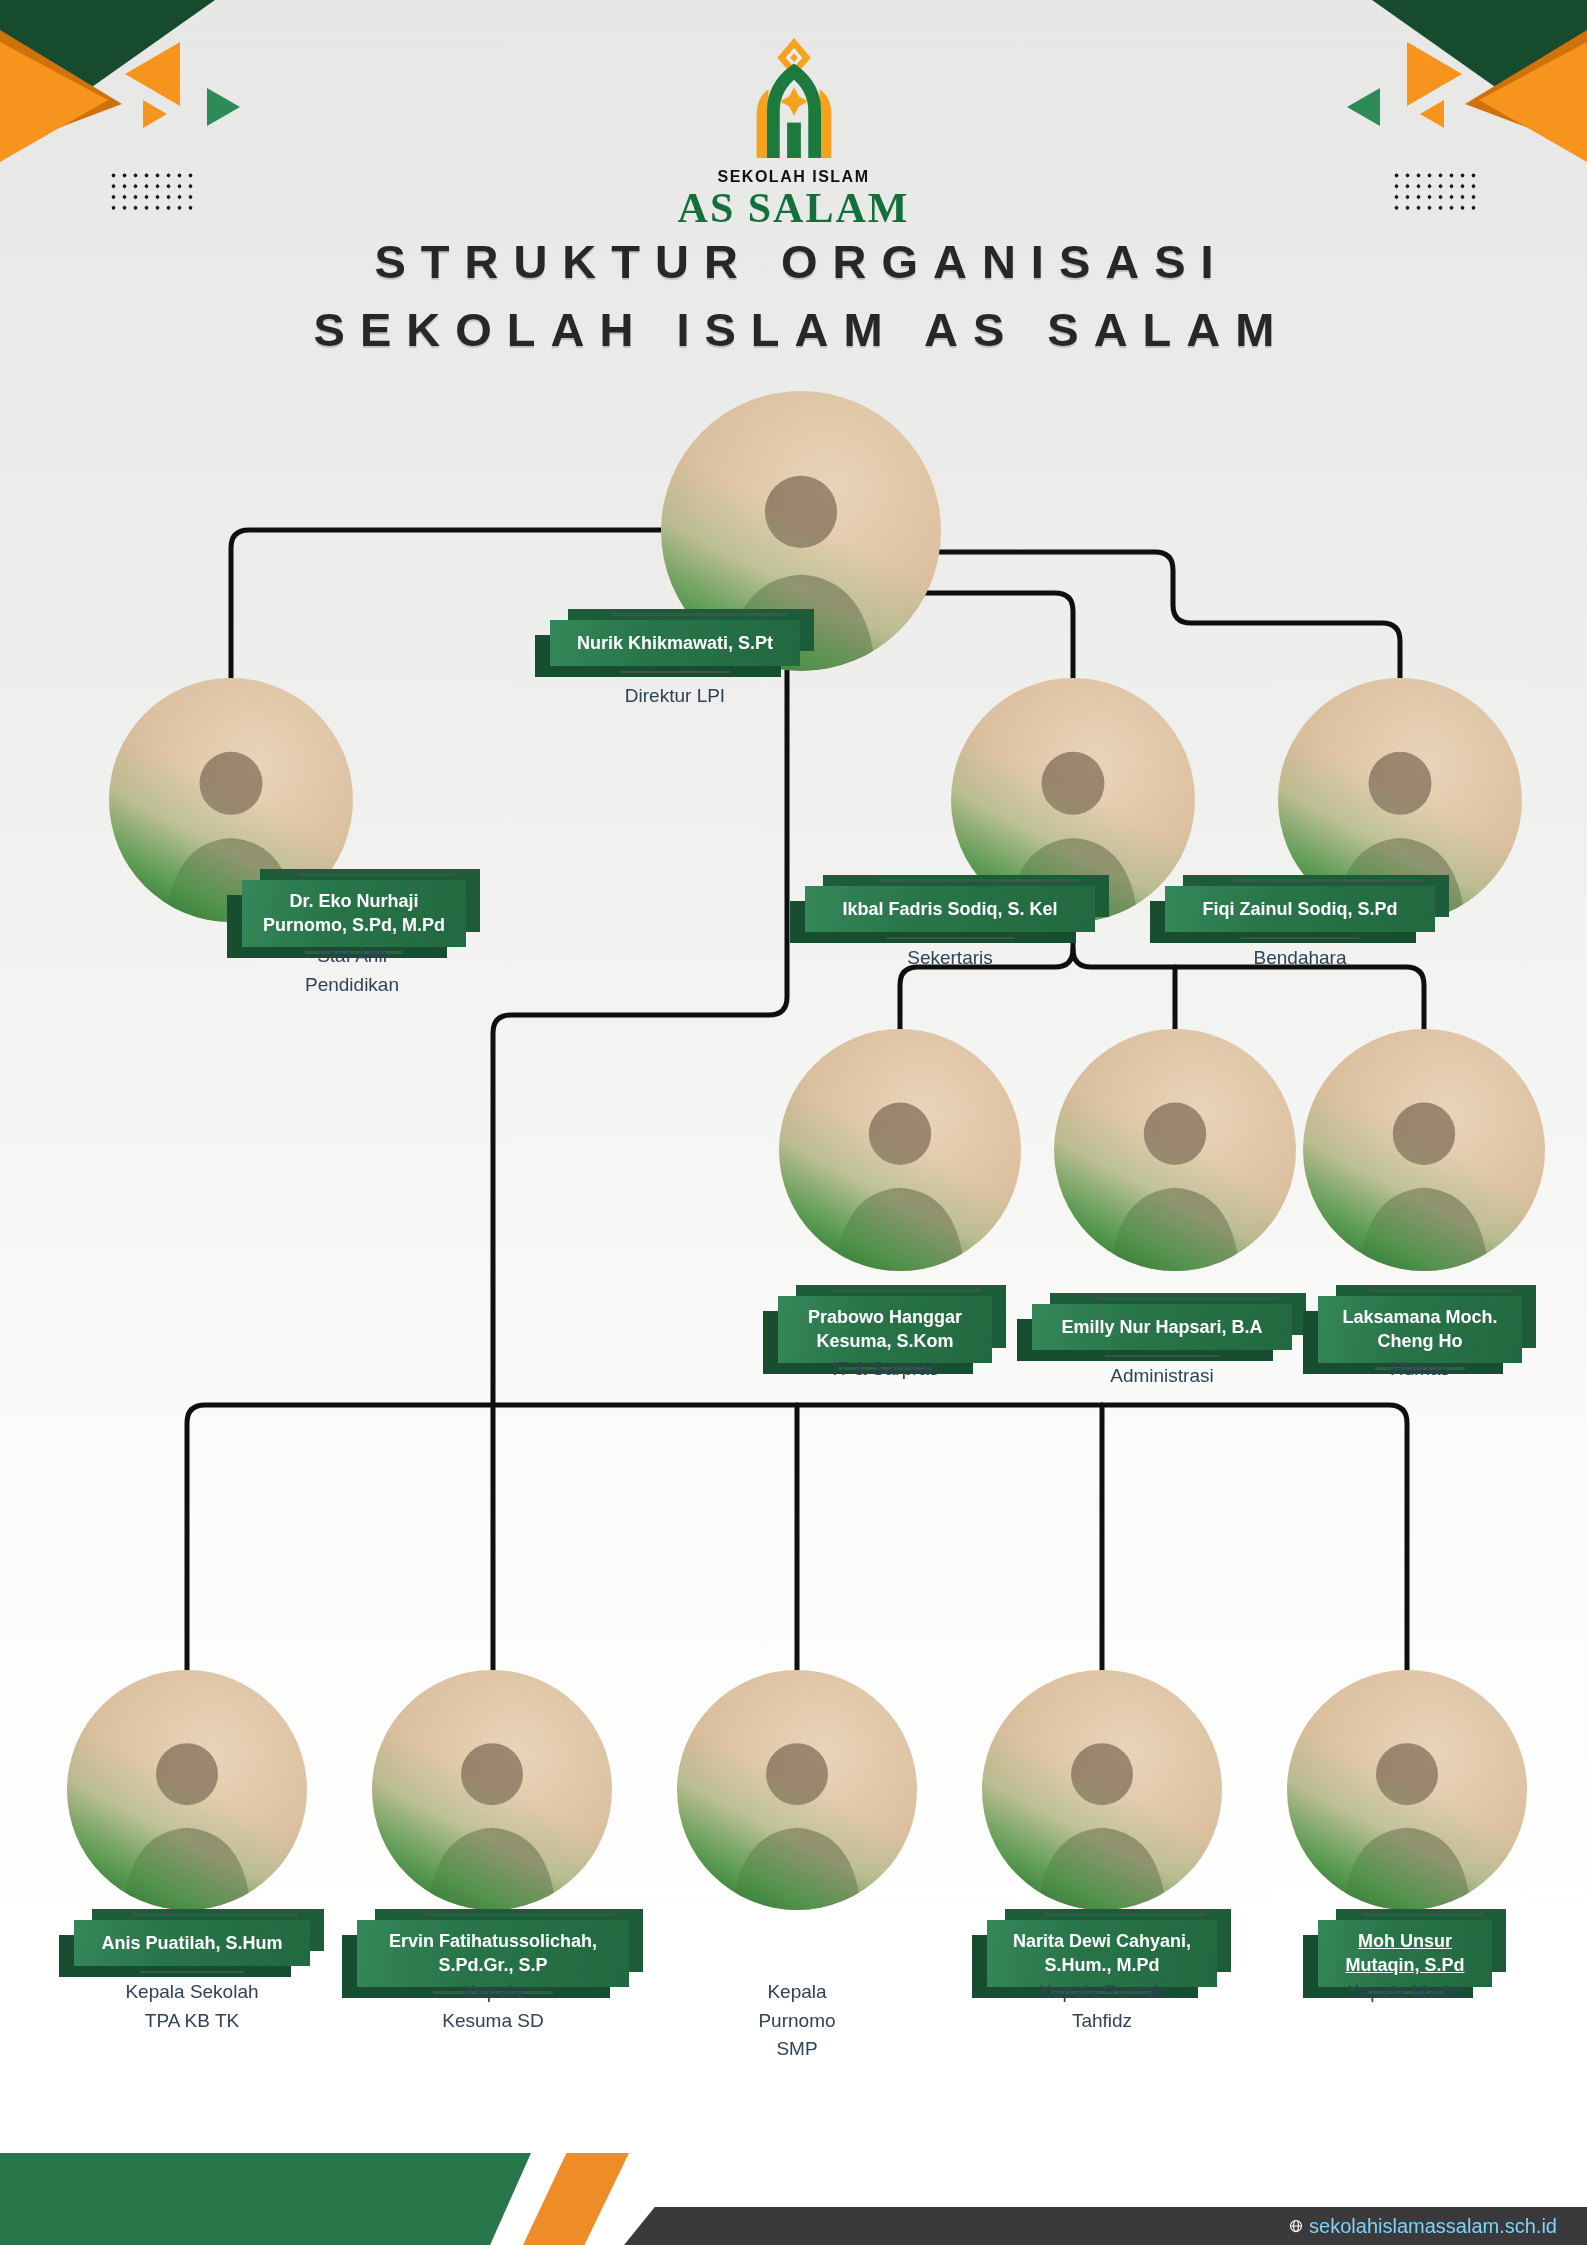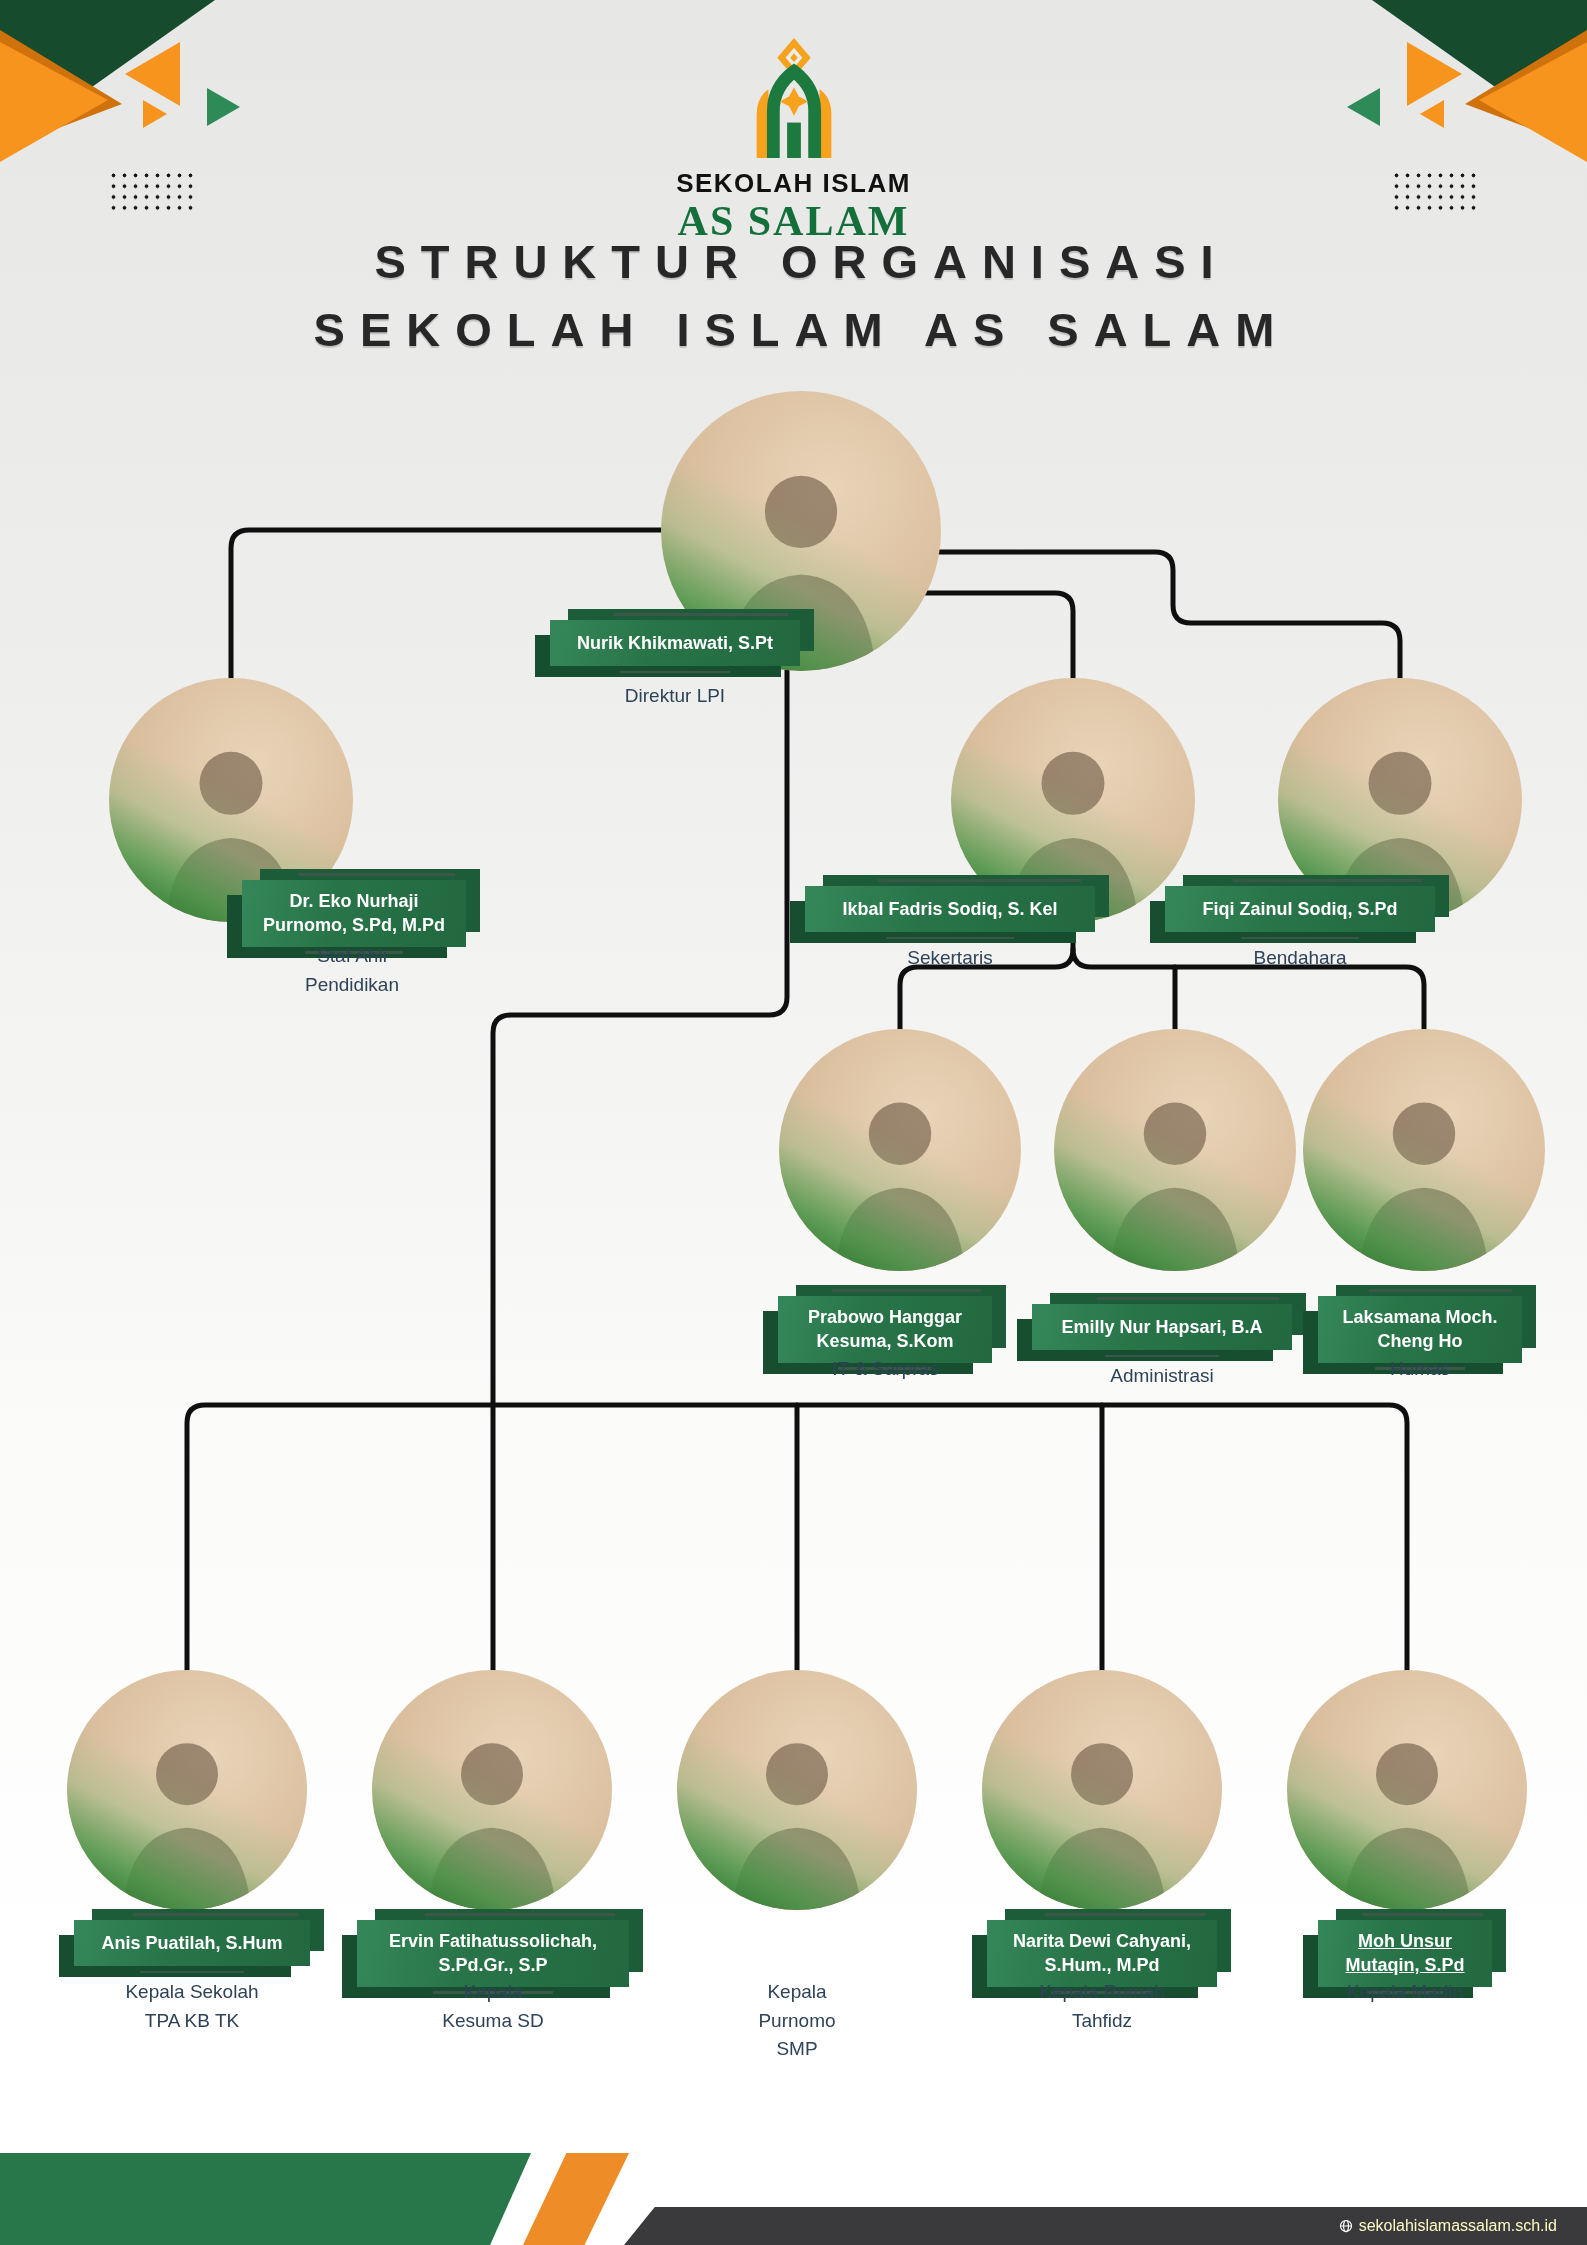--- a/index.html
+++ b/index.html
@@ -18,21 +18,21 @@
   .arrow{position:absolute;width:0;height:0;}
   .arrow-left-big{left:125px;top:42px;border-right:55px solid #f7941d;border-top:32px solid transparent;border-bottom:32px solid transparent;}
   .arrow-right-small{left:143px;top:100px;border-left:24px solid #f7941d;border-top:14px solid transparent;border-bottom:14px solid transparent;}
   .arrow-right-green{left:207px;top:88px;border-left:33px solid #2e8b57;border-top:19px solid transparent;border-bottom:19px solid transparent;}
   .dots{position:absolute;left:108px;top:170px;width:88px;height:43px;
         background-image:radial-gradient(circle,#161616 1.7px,transparent 2.2px);
         background-size:11px 10.8px;}
 
   
   .logo-block{position:absolute;left:0;top:36px;width:100%;text-align:center;}
-  .logo-name1{font-size:26px;font-weight:800;letter-spacing:1.5px;color:#111;margin-top:4px;}
+  .logo-name1{font-size:16px;font-weight:800;letter-spacing:1.5px;color:#111;margin-top:4px;}
   .logo-name2{font-family:"Liberation Serif",serif;font-size:42px;font-weight:700;letter-spacing:2px;color:#14703a;margin-top:-2px;text-align:center;}
   .main-title{position:absolute;left:8px;top:228px;width:100%;text-align:center;color:#272727;
               font-weight:800;font-size:47px;letter-spacing:15px;line-height:1.45;
               text-shadow:0 2px 1px rgba(0,0,0,.18);}
 
   
   #lines{position:absolute;left:0;top:0;z-index:1;}
 
   
   .photo{position:absolute;border-radius:50%;overflow:hidden;z-index:2;
@@ -90,21 +90,21 @@
   .r11{left:1305px;top:1978px;width:200px;}
 
   
   .foot-green{position:absolute;left:0;top:2153px;width:531px;height:92px;background:#27774a;
               clip-path:polygon(0 0,100% 0,92.3% 100%,0 100%);}
   .foot-orange{position:absolute;left:523px;top:2153px;width:106px;height:92px;background:#ee8c28;
                clip-path:polygon(41% 0,100% 0,58% 100%,0 100%);}
   .foot-dark{position:absolute;left:624px;top:2207px;width:963px;height:38px;background:#3a393b;
              clip-path:polygon(3.2% 0,100% 0,100% 100%,0 100%);
              display:flex;align-items:center;justify-content:flex-end;padding-right:30px;box-sizing:border-box;}
-  .site{color:#fef9c3;font-size:16px;display:flex;align-items:center;gap:6px;}
+  .site{color:#7dd3fc;font-size:20px;display:flex;align-items:center;gap:6px;}
   .globe{width:14px;height:14px;stroke:#fff;fill:none;stroke-width:1.4;}
 </style>
 </head>
 <body>
 
 <div id="page">
 
   <div class="corner left">
     <div class="shape tri-green"></div>
     <div class="shape tri-dkorange"></div>

